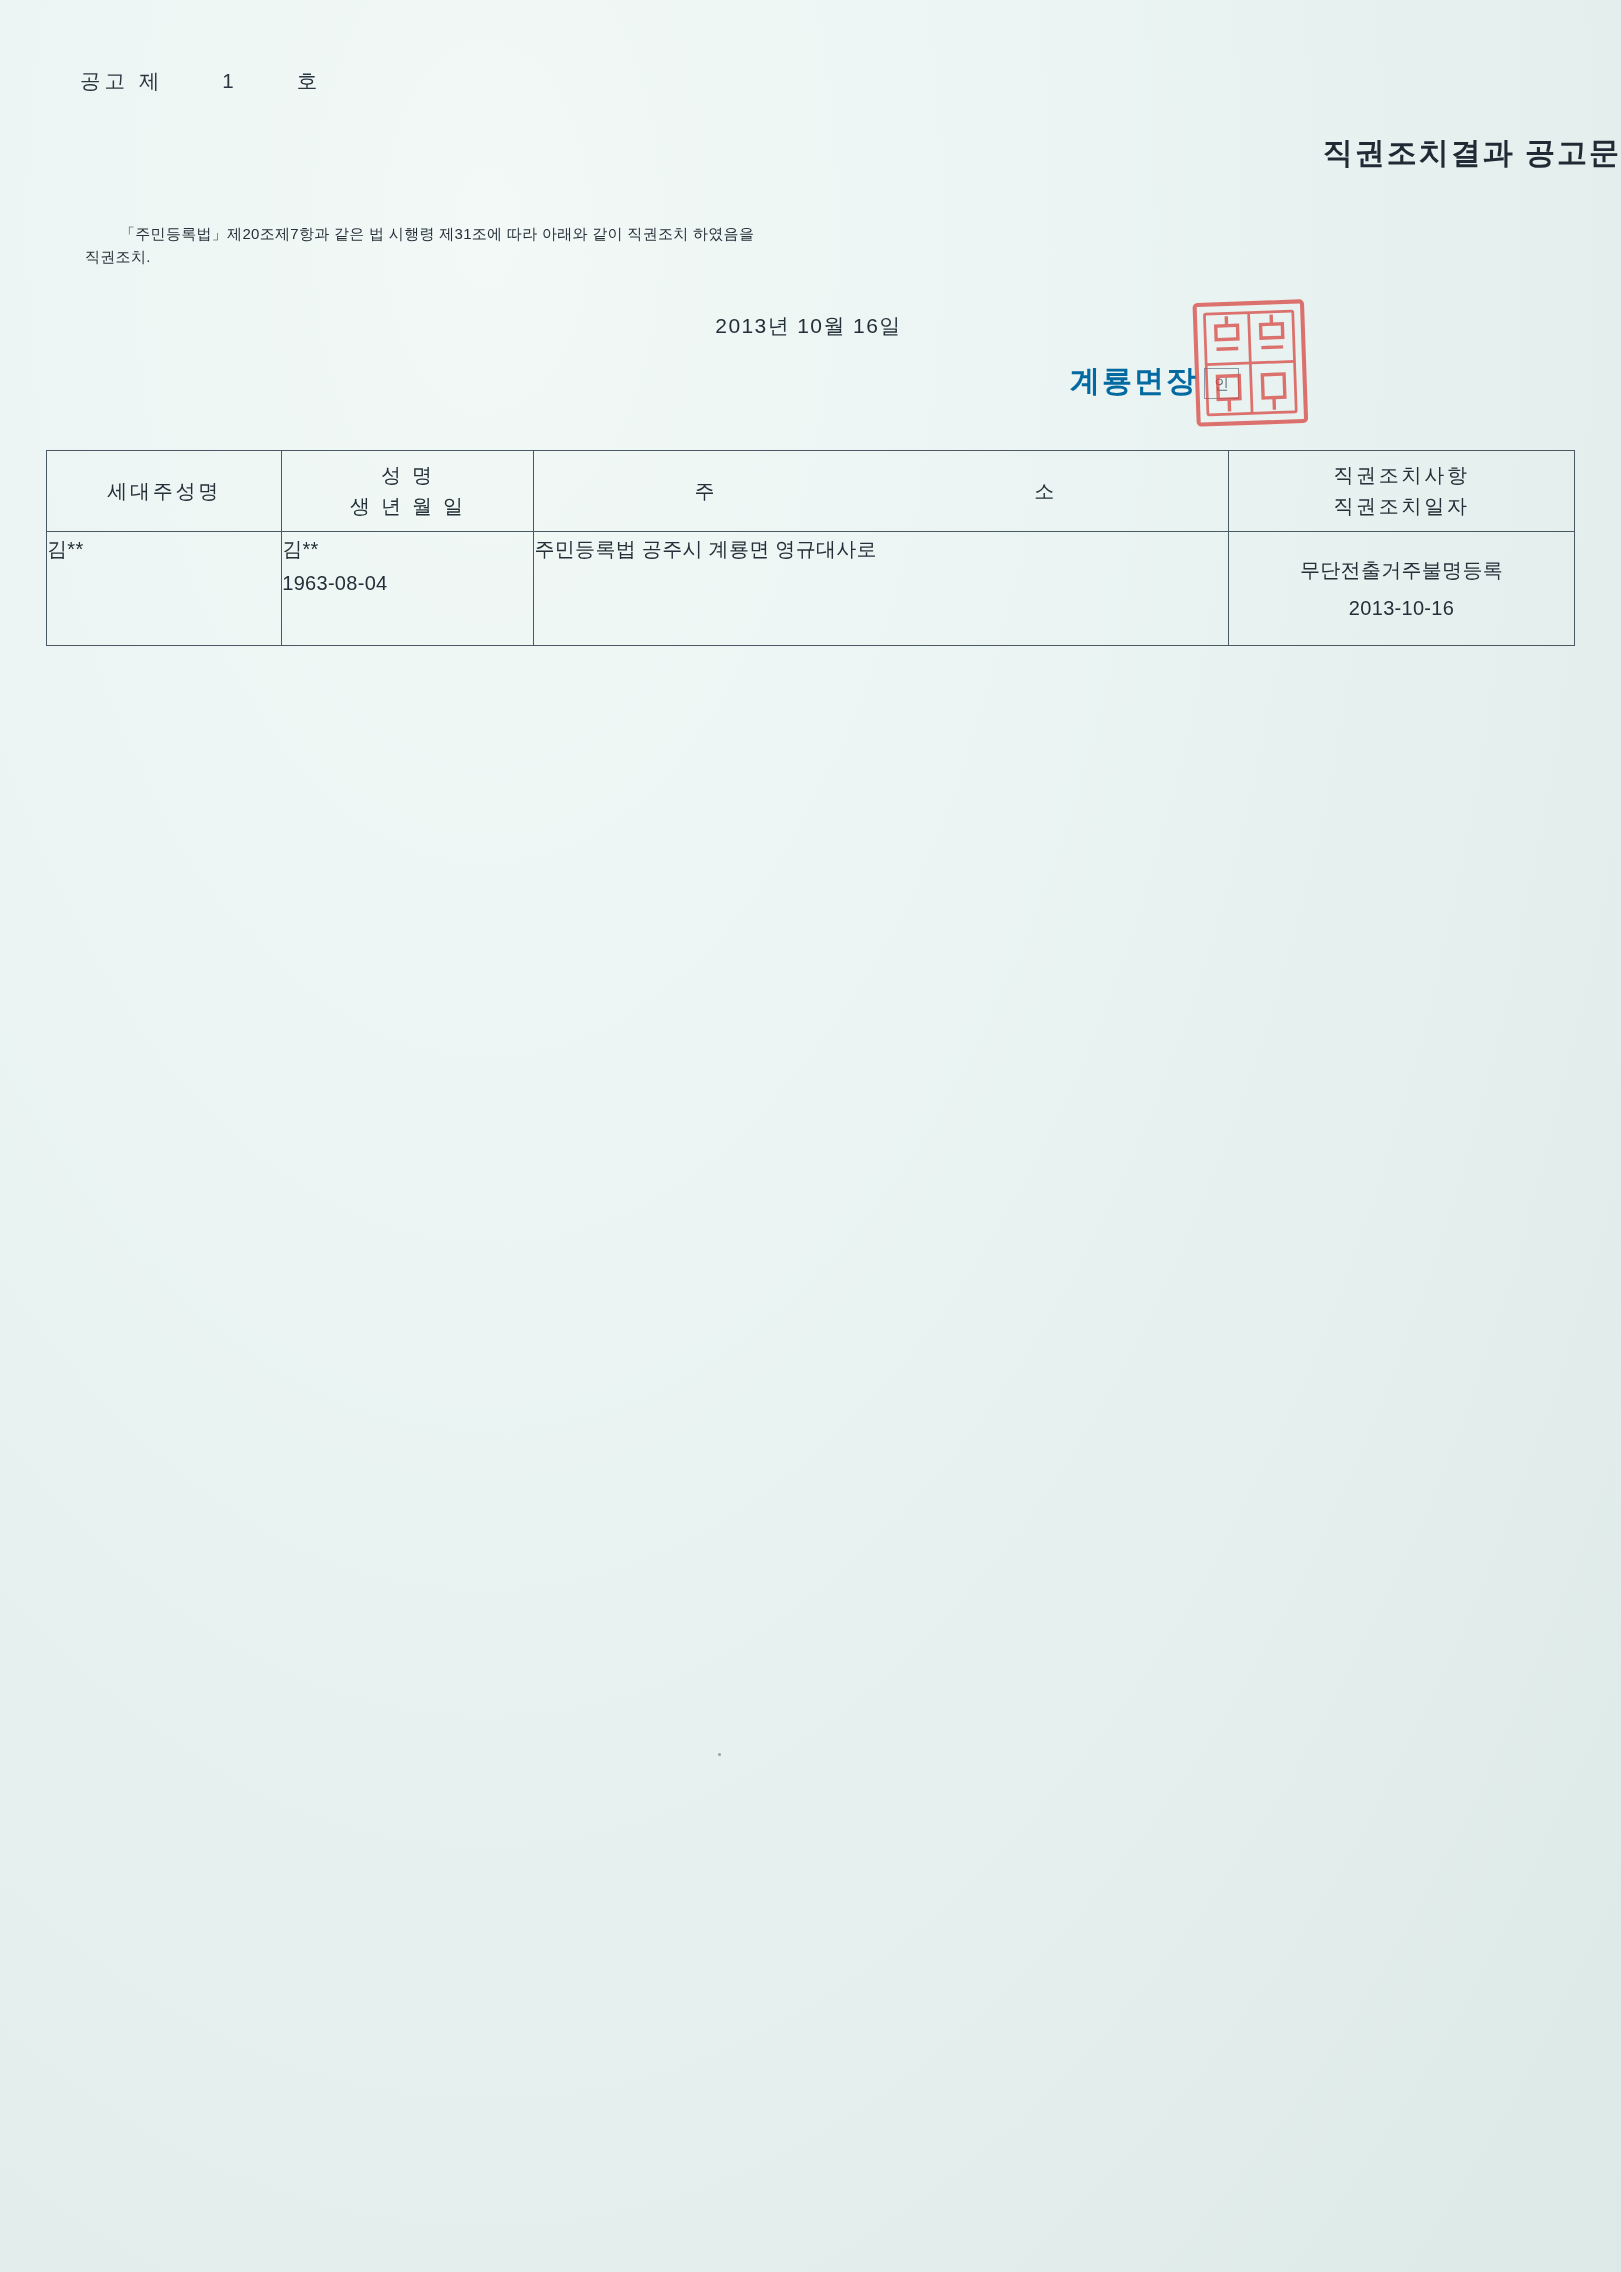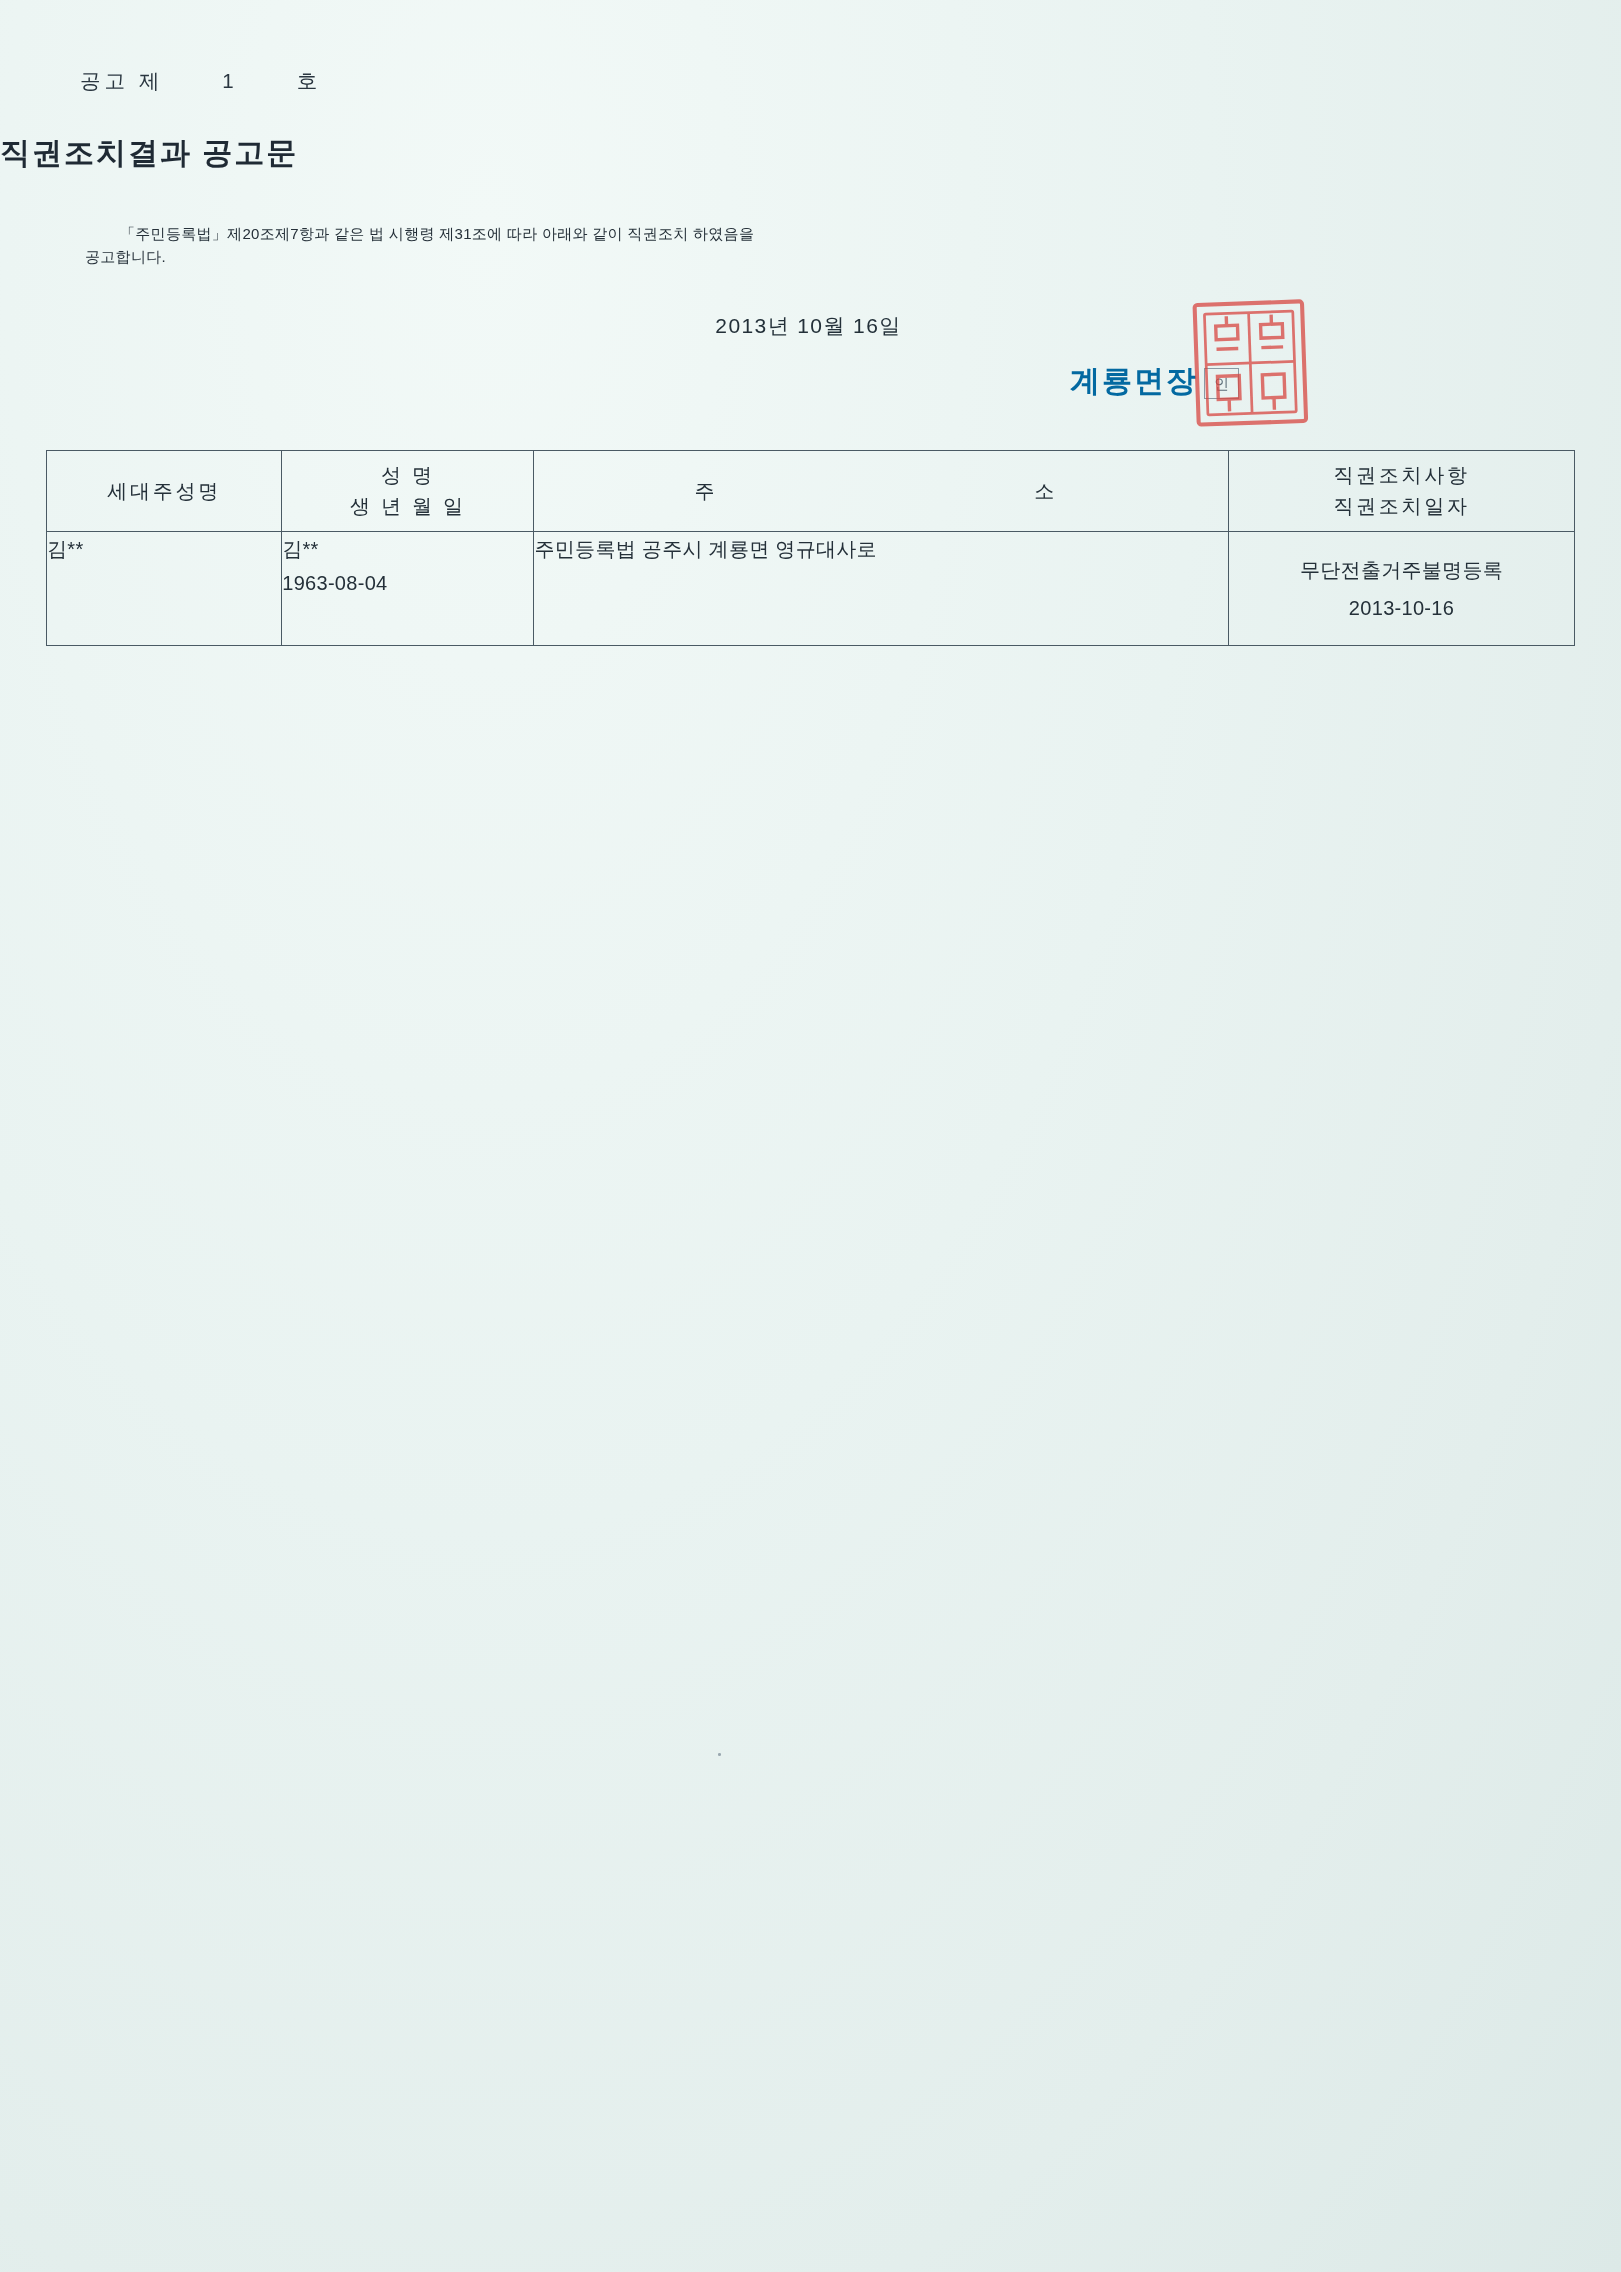--- a/index.html
+++ b/index.html
@@ -35,21 +35,21 @@
     letter-spacing: 4.1px;
     color: #2a3640;
     white-space: pre;
   }
 
   .title {
     position: absolute;
     left: 0;
     right: 0;
     top: 133px;
-    text-align: left;
+    text-align: right;
     font-size: 30px;
     font-weight: bold;
     letter-spacing: 2px;
     color: #1f2a34;
   }
 
   .body-text {
     position: absolute;
     left: 85px;
     right: 143px;
@@ -186,21 +186,21 @@
 <div class="paper"></div>
 
 <div class="sheet">
 
   <div class="doc-number">공고 제      1      호</div>
 
   <div class="title">직권조치결과 공고문</div>
 
   <div class="body-text">
     <span class="indent">「주민등록법」제20조제7항과 같은 법 시행령  제31조에  따라  아래와  같이 직권조치 하였음을</span>
-    <span>공고합니다.</span>
+    <span>직권조치.</span>
   </div>
 
   <div class="date-line">2013년 10월 16일</div>
 
   <div class="signer">계룡면장</div>
   <div class="seal-box">인</div>
 
   <svg class="stamp" viewBox="0 0 185 200" xmlns="http://www.w3.org/2000/svg">
     <g fill="none" stroke="#d8443f" stroke-width="6" opacity="0.9">
       <rect x="14" y="12" width="158" height="176" rx="4"></rect>

